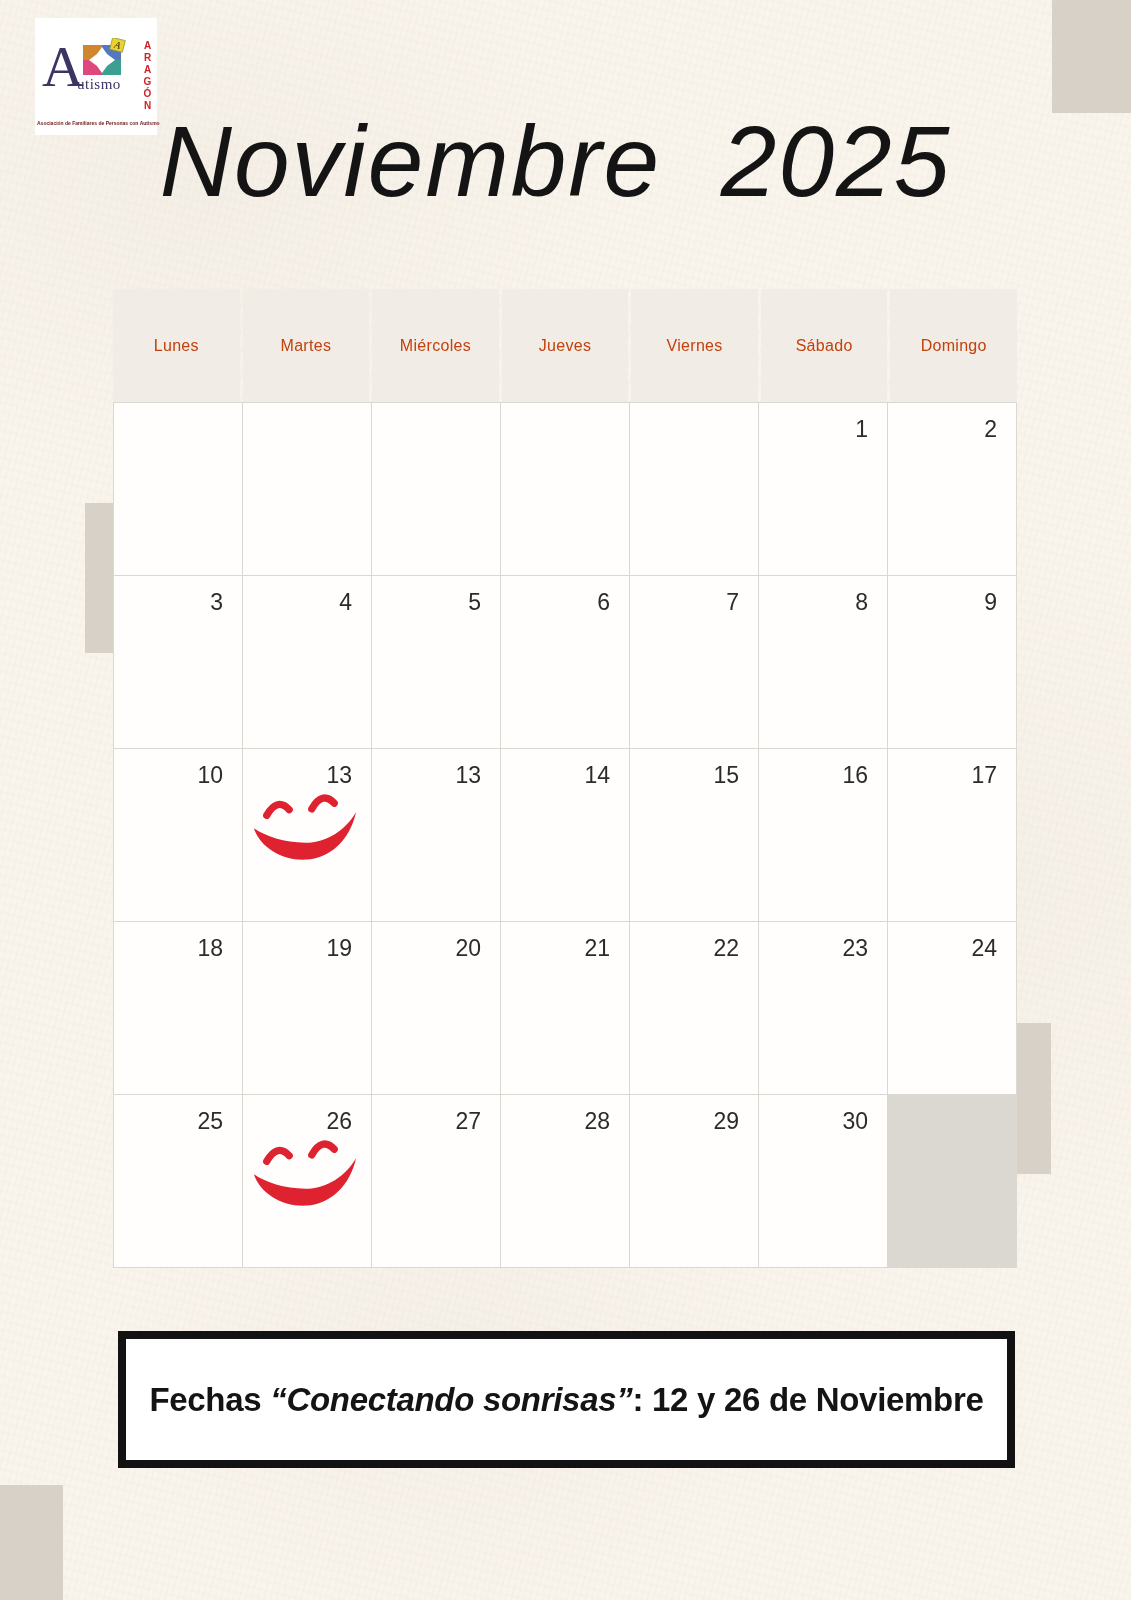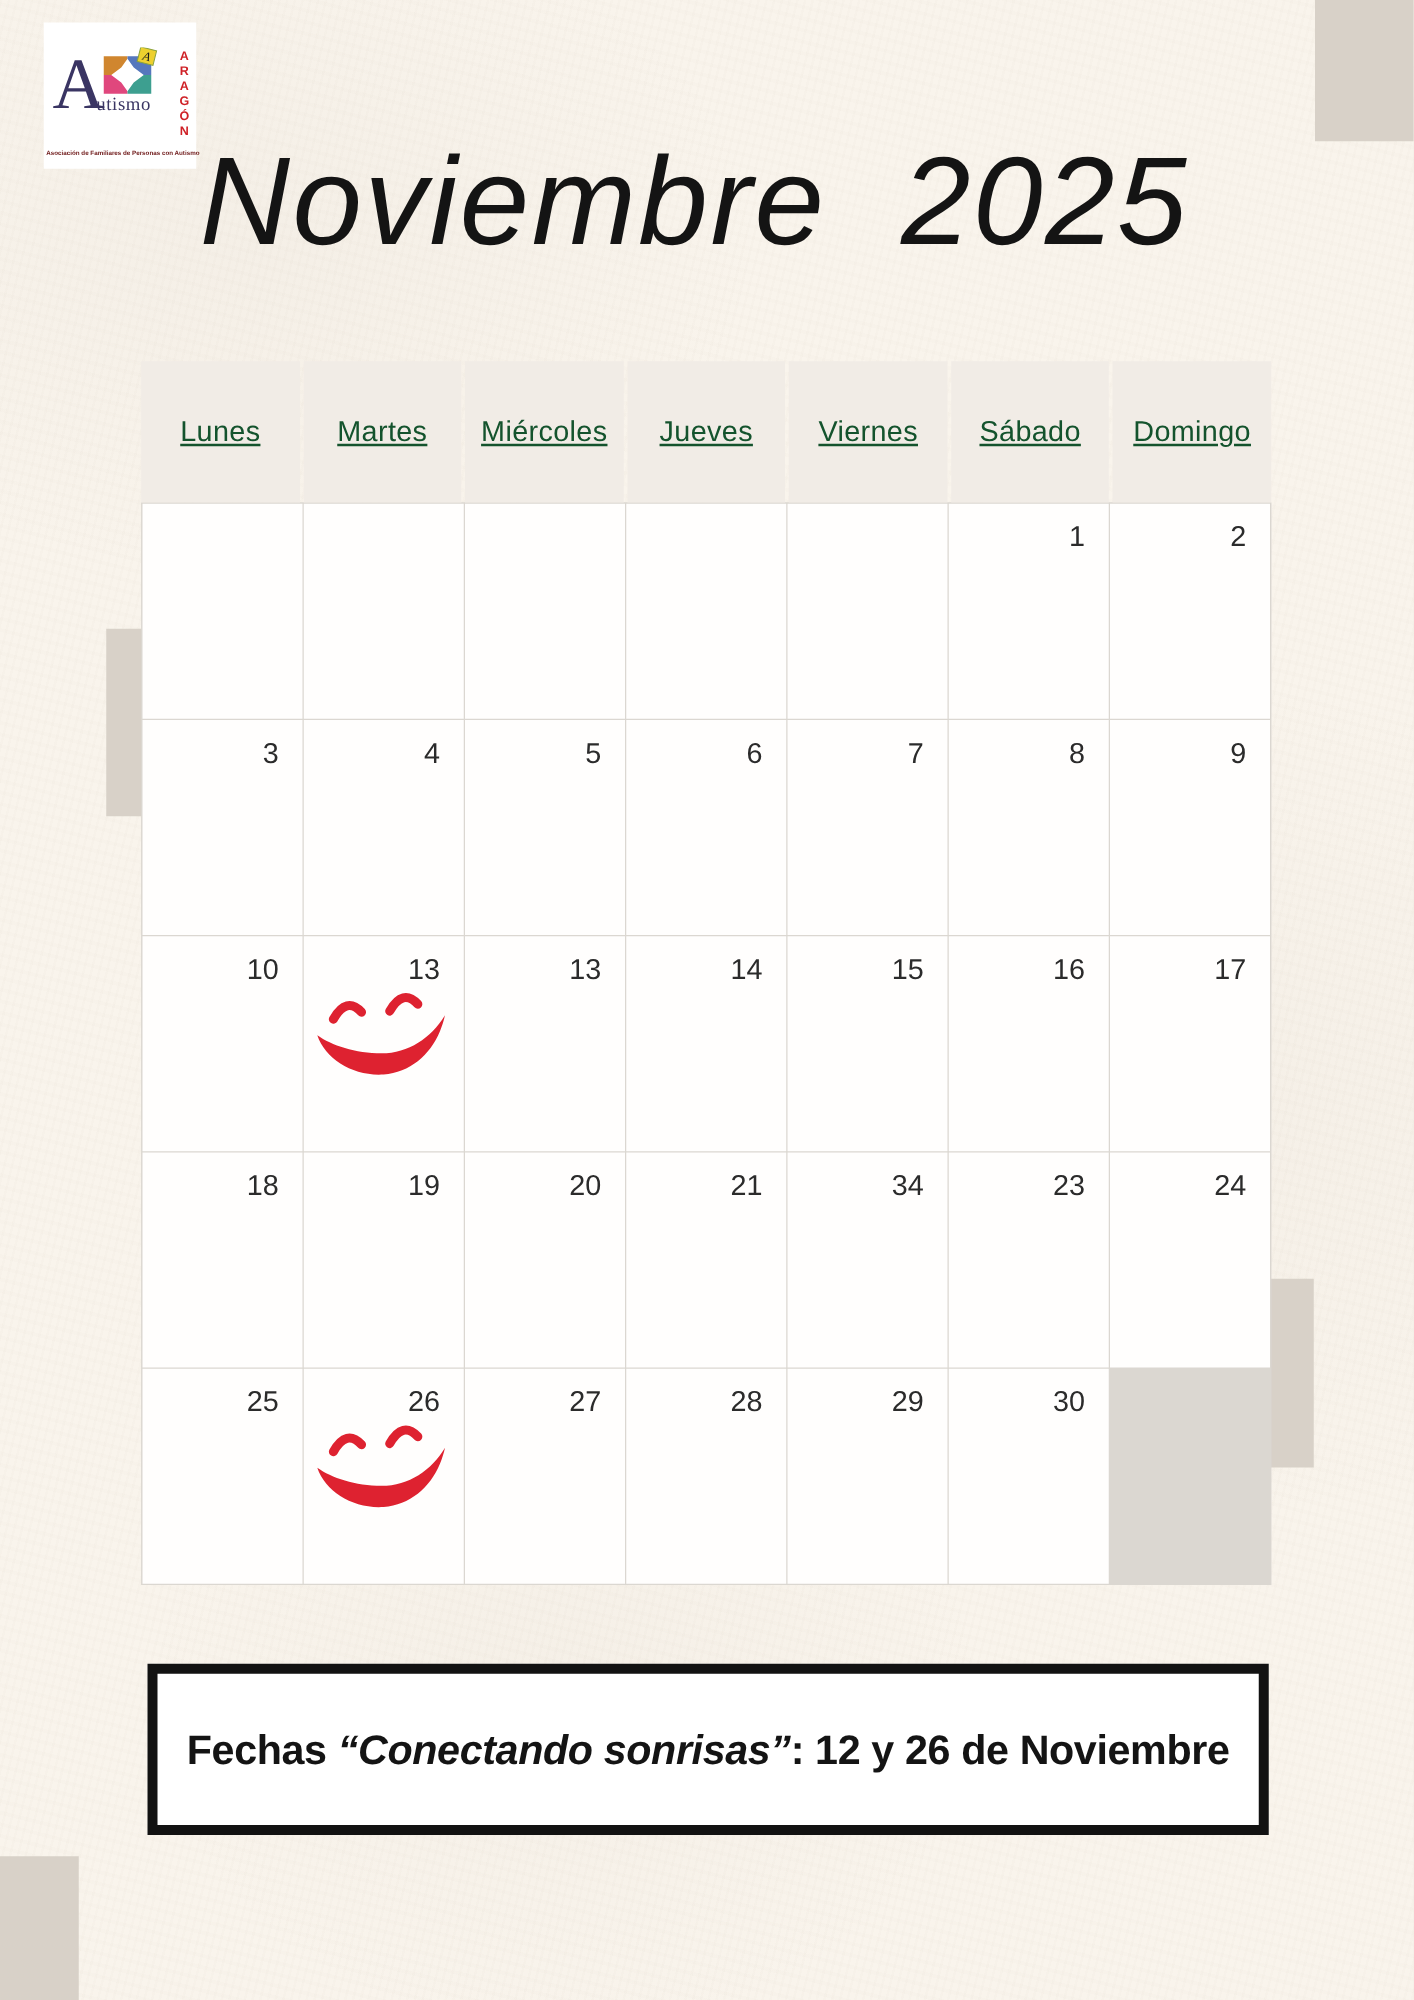--- a/index.html
+++ b/index.html
@@ -29,21 +29,21 @@
                 text-align:center;color:#6f1a1a;white-space:nowrap;}
 
   
   #title{position:absolute;left:0;right:20px;top:104px;text-align:center;z-index:2;
          font-size:100px;font-weight:300;color:#141414;letter-spacing:2px;white-space:pre;font-style:italic;}
 
   
   #calendar{position:absolute;left:113px;top:289px;width:904px;height:979px;z-index:2;}
   #cal-header{display:grid;grid-template-columns:repeat(7,1fr);gap:3px;height:113px;}
   .hcell{background:#f1ece6;display:flex;align-items:center;justify-content:center;}
-  .hcell span{font-size:23px;color:#14532d;letter-spacing:.3px;text-decoration:underline;}
+  .hcell span{font-size:16px;color:#c2410c;letter-spacing:.3px;}
   #cal-body{display:grid;grid-template-columns:repeat(7,1fr);grid-auto-rows:1fr;gap:1px;
             background:#dbd7d1;border:1px solid #dbd7d1;height:864px;}
   .cell{background:#fffefd;position:relative;display:flex;flex-direction:column;align-items:stretch;}
   .num{align-self:flex-end;padding:14px 19px 0 0;font-size:23px;color:#2b2b2b;line-height:1.1;}
   .smiley{display:block;width:88%;margin:0 auto 0 5%;}
   .smiley svg{display:block;width:100%;height:auto;}
 
   
   #footer-box{position:absolute;left:118px;top:1331px;width:897px;height:137px;background:#ffffff;
               border:8px solid #121212;box-sizing:border-box;z-index:2;
@@ -174,21 +174,21 @@
         <div class="cell">
           <span class="num">19</span>
         </div>
         <div class="cell">
           <span class="num">20</span>
         </div>
         <div class="cell">
           <span class="num">21</span>
         </div>
         <div class="cell">
-          <span class="num">34</span>
+          <span class="num">22</span>
         </div>
         <div class="cell">
           <span class="num">23</span>
         </div>
         <div class="cell">
           <span class="num">24</span>
         </div>
         <div class="cell">
           <span class="num">25</span>
         </div>

